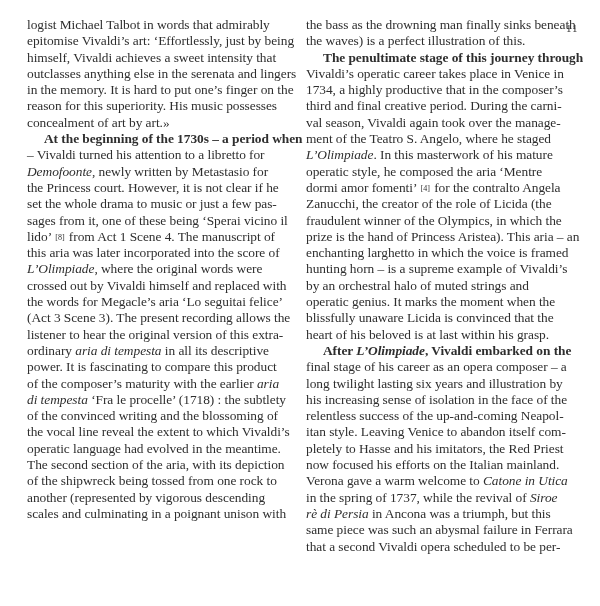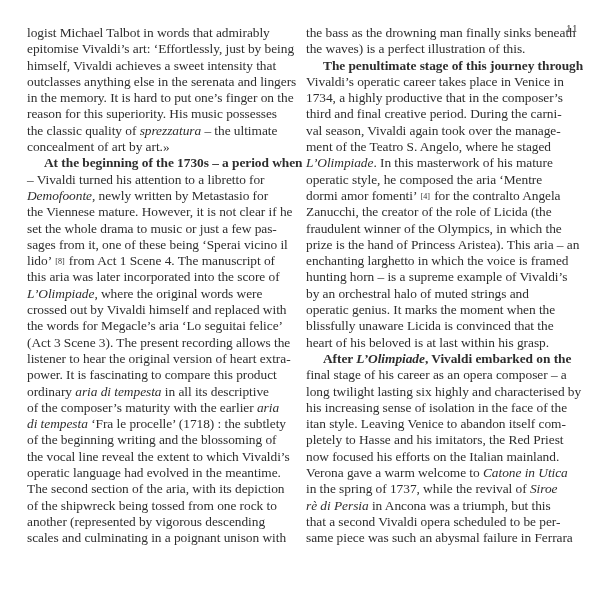--- a/index.html
+++ b/index.html
@@ -18,21 +18,21 @@
     .page-number {
       position: absolute;
       top: 22px;
       left: 566px;
       font-size: 11px;
       letter-spacing: 1px;
       color: #3a3a3a;
     }
     .column {
       position: absolute;
-      top: 25px;
+      top: 17px;
       width: 272px;
     }
     .col-left { left: 27px; }
     .col-right { left: 306px; }
     .line {
       display: block;
       height: 16.3px;
       line-height: 16.3px;
       font-size: 13.4px;
       white-space: nowrap;
@@ -52,40 +52,39 @@
 
 <div class="page-number">11</div>
 
 <div class="column col-left" id="col-left">
     <span class="line"><span>logist Michael Talbot in words that admirably</span></span>
     <span class="line"><span>epitomise Vivaldi’s art: ‘Effortlessly, just by being</span></span>
     <span class="line"><span>himself, Vivaldi achieves a sweet intensity that</span></span>
     <span class="line"><span>outclasses anything else in the serenata and lingers</span></span>
     <span class="line"><span>in the memory. It is hard to put one’s finger on the</span></span>
     <span class="line"><span>reason for this superiority. His music possesses</span></span>
-    <span class="line"><span>the classic quality of </span><span class="it">sprezzatura</span><span> – the ultimate</span></span>
     <span class="line"><span>concealment of art by art.»</span></span>
     <span class="line indent"><span>At the beginning of the 1730s – a period when</span></span>
     <span class="line"><span>– Vivaldi turned his attention to a libretto for</span></span>
     <span class="line"><span class="it">Demofoonte</span><span>, newly written by Metastasio for</span></span>
-    <span class="line"><span>the Viennese mature. However, it is not clear if he</span></span>
+    <span class="line"><span>the Princess court. However, it is not clear if he</span></span>
     <span class="line"><span>set the whole drama to music or just a few pas-</span></span>
     <span class="line"><span>sages from it, one of these being ‘Sperai vicino il</span></span>
     <span class="line"><span>lido’ </span><span class="track">[8]</span><span> from Act 1 Scene 4. The manuscript of</span></span>
     <span class="line"><span>this aria was later incorporated into the score of</span></span>
     <span class="line"><span class="it">L’Olimpiade</span><span>, where the original words were</span></span>
     <span class="line"><span>crossed out by Vivaldi himself and replaced with</span></span>
     <span class="line"><span>the words for Megacle’s aria ‘Lo seguitai felice’</span></span>
     <span class="line"><span>(Act 3 Scene 3). The present recording allows the</span></span>
-    <span class="line"><span>listener to hear the original version of heart extra-</span></span>
+    <span class="line"><span>listener to hear the original version of this extra-</span></span>
+    <span class="line"><span>ordinary </span><span class="it">aria di tempesta</span><span> in all its descriptive</span></span>
     <span class="line"><span>power. It is fascinating to compare this product</span></span>
-    <span class="line"><span>ordinary </span><span class="it">aria di tempesta</span><span> in all its descriptive</span></span>
     <span class="line"><span>of the composer’s maturity with the earlier </span><span class="it">aria</span></span>
     <span class="line"><span class="it">di tempesta</span><span> ‘Fra le procelle’ (1718) : the subtlety</span></span>
-    <span class="line"><span>of the beginning writing and the blossoming of</span></span>
+    <span class="line"><span>of the convinced writing and the blossoming of</span></span>
     <span class="line"><span>the vocal line reveal the extent to which Vivaldi’s</span></span>
     <span class="line"><span>operatic language had evolved in the meantime.</span></span>
     <span class="line"><span>The second section of the aria, with its depiction</span></span>
     <span class="line"><span>of the shipwreck being tossed from one rock to</span></span>
     <span class="line"><span>another (represented by vigorous descending</span></span>
     <span class="line"><span>scales and culminating in a poignant unison with</span></span>
   </div>
 <div class="column col-right" id="col-right">
     <span class="line"><span>the bass as the drowning man finally sinks beneath</span></span>
     <span class="line"><span>the waves) is a perfect illustration of this.</span></span>
@@ -102,23 +101,24 @@
     <span class="line"><span>fraudulent winner of the Olympics, in which the</span></span>
     <span class="line"><span>prize is the hand of Princess Aristea). This aria – an</span></span>
     <span class="line"><span>enchanting larghetto in which the voice is framed</span></span>
     <span class="line"><span>hunting horn – is a supreme example of Vivaldi’s</span></span>
     <span class="line"><span>by an orchestral halo of muted strings and</span></span>
     <span class="line"><span>operatic genius. It marks the moment when the</span></span>
     <span class="line"><span>blissfully unaware Licida is convinced that the</span></span>
     <span class="line"><span>heart of his beloved is at last within his grasp.</span></span>
     <span class="line indent"><span>After </span><span class="it">L’Olimpiade</span><span>, Vivaldi embarked on the</span></span>
     <span class="line"><span>final stage of his career as an opera composer – a</span></span>
-    <span class="line"><span>long twilight lasting six highly and characterised by</span></span>
+    <span class="line"><span>long twilight lasting six years and illustration by</span></span>
     <span class="line"><span>his increasing sense of isolation in the face of the</span></span>
+    <span class="line"><span>relentless success of the up-and-coming Neapol-</span></span>
     <span class="line"><span>itan style. Leaving Venice to abandon itself com-</span></span>
     <span class="line"><span>pletely to Hasse and his imitators, the Red Priest</span></span>
     <span class="line"><span>now focused his efforts on the Italian mainland.</span></span>
     <span class="line"><span>Verona gave a warm welcome to </span><span class="it">Catone in Utica</span></span>
     <span class="line"><span>in the spring of 1737, while the revival of </span><span class="it">Siroe</span></span>
     <span class="line"><span class="it">rè di Persia</span><span> in Ancona was a triumph, but this</span></span>
+    <span class="line"><span>same piece was such an abysmal failure in Ferrara</span></span>
     <span class="line"><span>that a second Vivaldi opera scheduled to be per-</span></span>
-    <span class="line"><span>same piece was such an abysmal failure in Ferrara</span></span>
   </div>
 
 </body></html>

